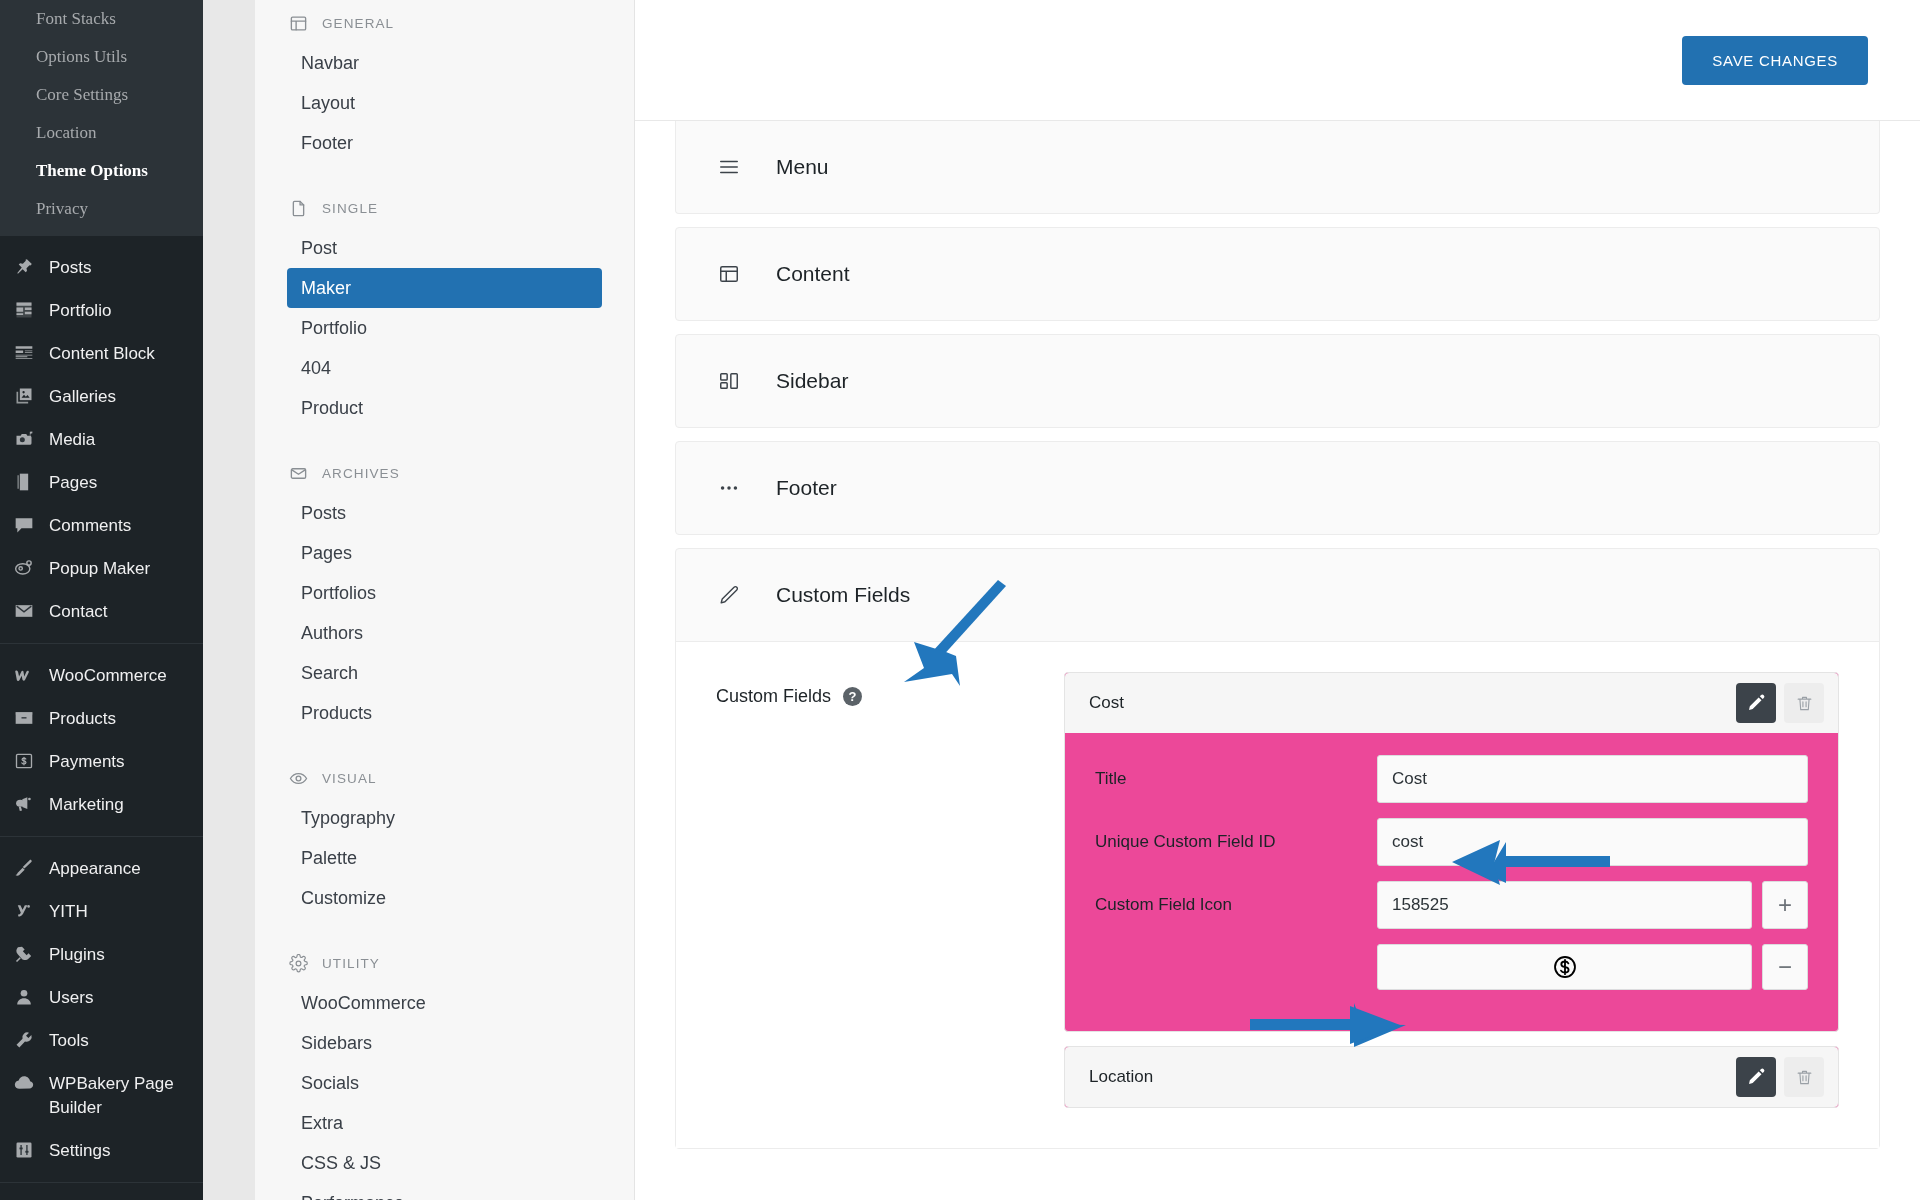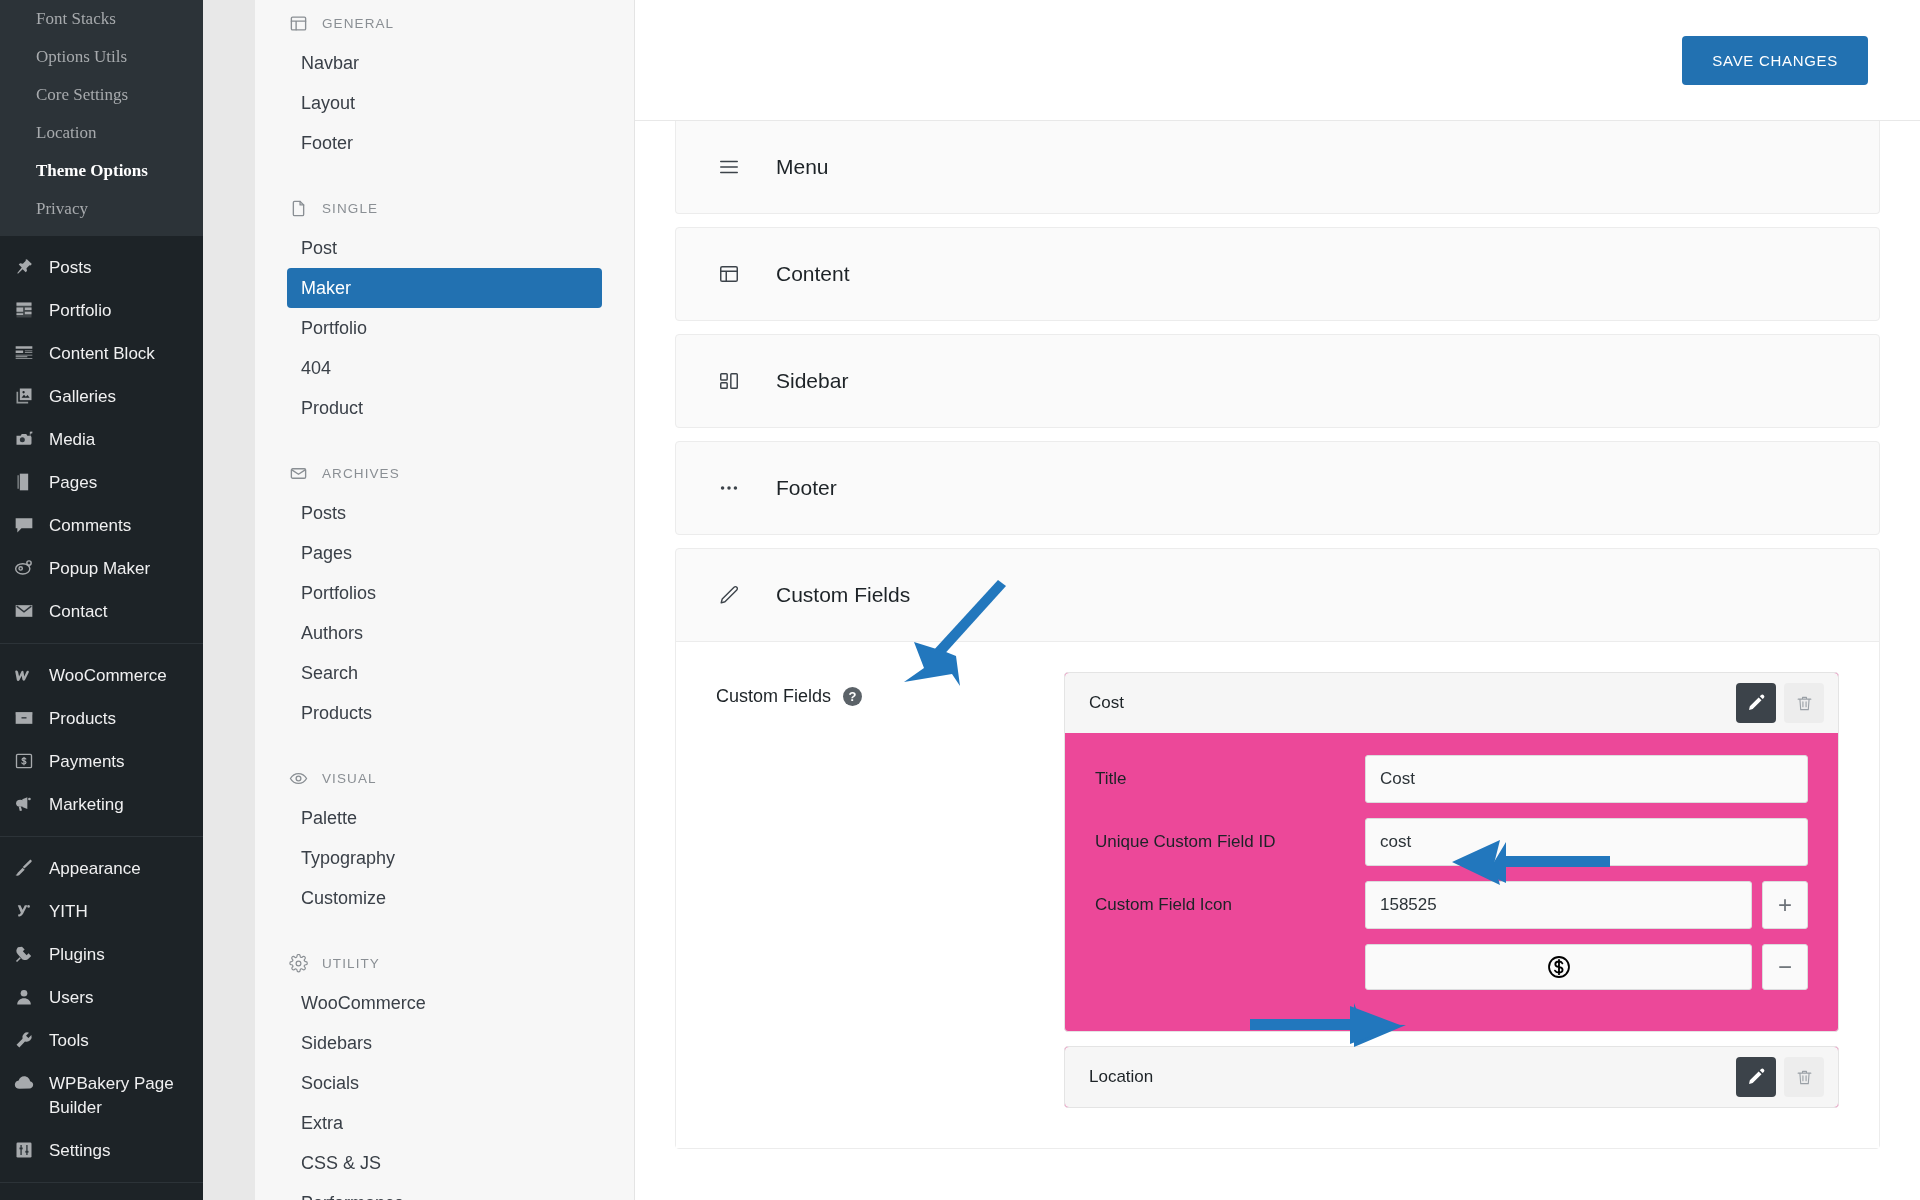--- a/index.html
+++ b/index.html
@@ -151,21 +151,21 @@
     width: 40px; height: 40px; border-radius: 4px;
     display: flex; align-items: center; justify-content: center;
     border: none; cursor: pointer;
   }
   .btn-edit { background: #3c434a; color: #fff; }
   .btn-del  { background: #ededed; color: #9aa0a6; }
 
   .cf-group-body { padding: 22px 30px 26px 30px; }
   .cf-row {
     display: flex; align-items: center;
-    margin-bottom: 15px; gap: 8px;
+    margin-bottom: 15px; gap: 20px;
   }
   .cf-row-label { width: 262px; min-width: 262px; font-size: 17px; color: #1d2327; }
   .cf-input {
     flex: 1;
     border: 1px solid #dcdcde;
     background: #fafafa;
     border-radius: 3px;
     padding: 13px 14px;
     font-size: 17px;
     color: #2c3338;
@@ -456,22 +456,22 @@
       <div class="nav-group">
         <div class="nav-group-head">
           <span class="">
             <svg width="19" height="19" viewBox="0 0 24 24" fill="none" stroke="currentColor" stroke-width="1.7" stroke-linecap="round" stroke-linejoin="round">
               <path d="M1.8 12S5.5 5.8 12 5.8 22.2 12 22.2 12 18.5 18.2 12 18.2 1.8 12 1.8 12z"></path>
               <circle cx="12" cy="12" r="3"></circle>
             </svg>
           </span>
           <span>VISUAL</span>
         </div>
+        <div class="nav-item">Typography</div>
         <div class="nav-item">Palette</div>
-        <div class="nav-item">Typography</div>
         <div class="nav-item">Customize</div>
       </div>
       <div class="nav-spacer"></div>
       <div class="nav-group">
         <div class="nav-group-head">
           <span class="">
             <svg width="19" height="19" viewBox="0 0 24 24" fill="none" stroke="currentColor" stroke-width="1.5" stroke-linecap="round" stroke-linejoin="round">
               <circle cx="12" cy="12" r="3"></circle>
               <path d="M19.4 14.5a1.6 1.6 0 00.3 1.8l.1.1a2 2 0 11-2.8 2.8l-.1-.1a1.6 1.6 0 00-1.8-.3 1.6 1.6 0 00-1 1.5v.2a2 2 0 11-4 0v-.1a1.6 1.6 0 00-1-1.5 1.6 1.6 0 00-1.8.3l-.1.1a2 2 0 11-2.8-2.8l.1-.1a1.6 1.6 0 00.3-1.8 1.6 1.6 0 00-1.5-1h-.2a2 2 0 010-4h.1a1.6 1.6 0 001.5-1 1.6 1.6 0 00-.3-1.8l-.1-.1a2 2 0 112.8-2.8l.1.1a1.6 1.6 0 001.8.3h.1a1.6 1.6 0 001-1.5v-.2a2 2 0 014 0v.1a1.6 1.6 0 001 1.5 1.6 1.6 0 001.8-.3l.1-.1a2 2 0 112.8 2.8l-.1.1a1.6 1.6 0 00-.3 1.8v.1a1.6 1.6 0 001.5 1h.2a2 2 0 010 4h-.1a1.6 1.6 0 00-1.5 1z"></path>
             </svg>

